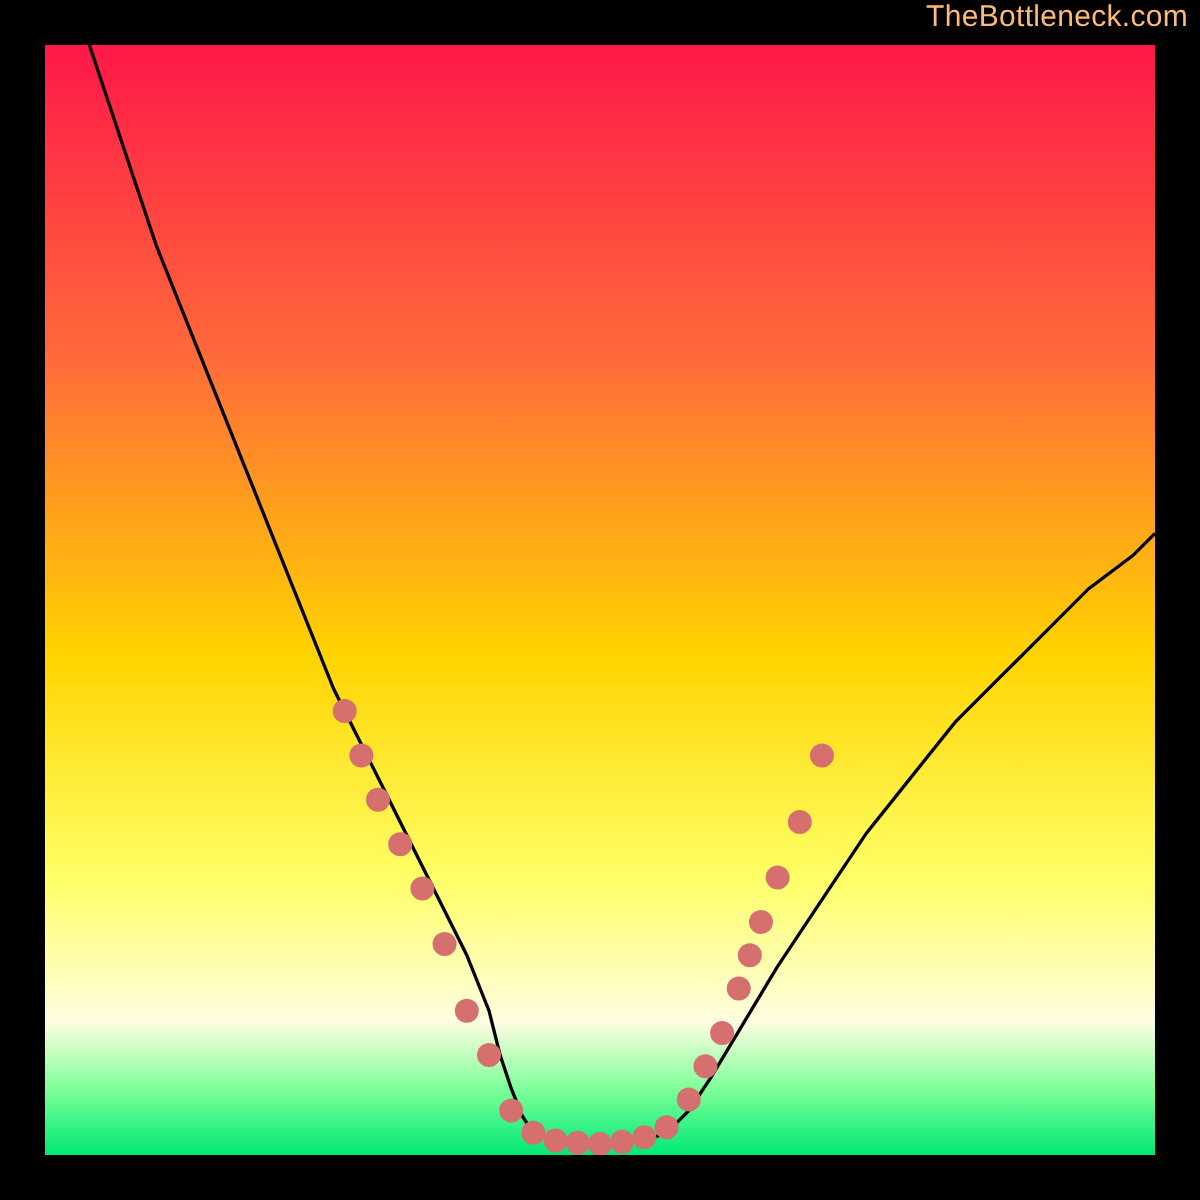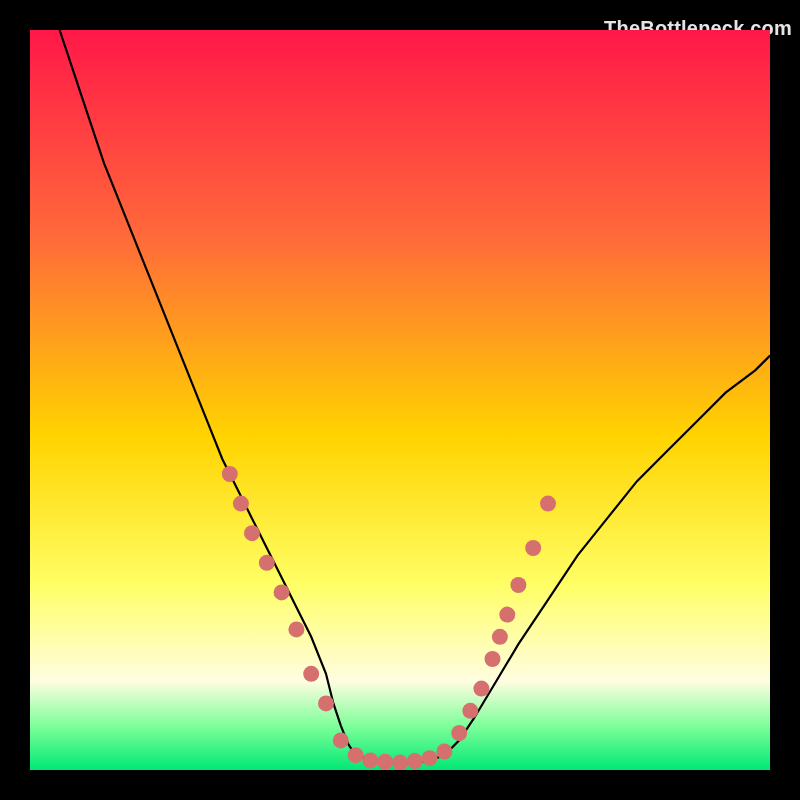--- a/index.html
+++ b/index.html
@@ -19,25 +19,25 @@
   }
   .plot {
     position: absolute;
     left: 30px;
     top: 30px;
     width: 740px;
     height: 740px;
   }
   .watermark {
     position: absolute;
-    top: 17px;
+    top: 0;
     right: 8px;
-    color: #e5e5e5;
+    color: #fdba74;
     font-size: 20px;
-    font-weight: 700;
+    font-weight: 400;
     letter-spacing: 0.2px;
   }
   svg { display: block; }
 </style>
 </head>
 <body>
 
 <div class="outer">
   <div class="watermark">TheBottleneck.com</div>
   <div class="plot">

